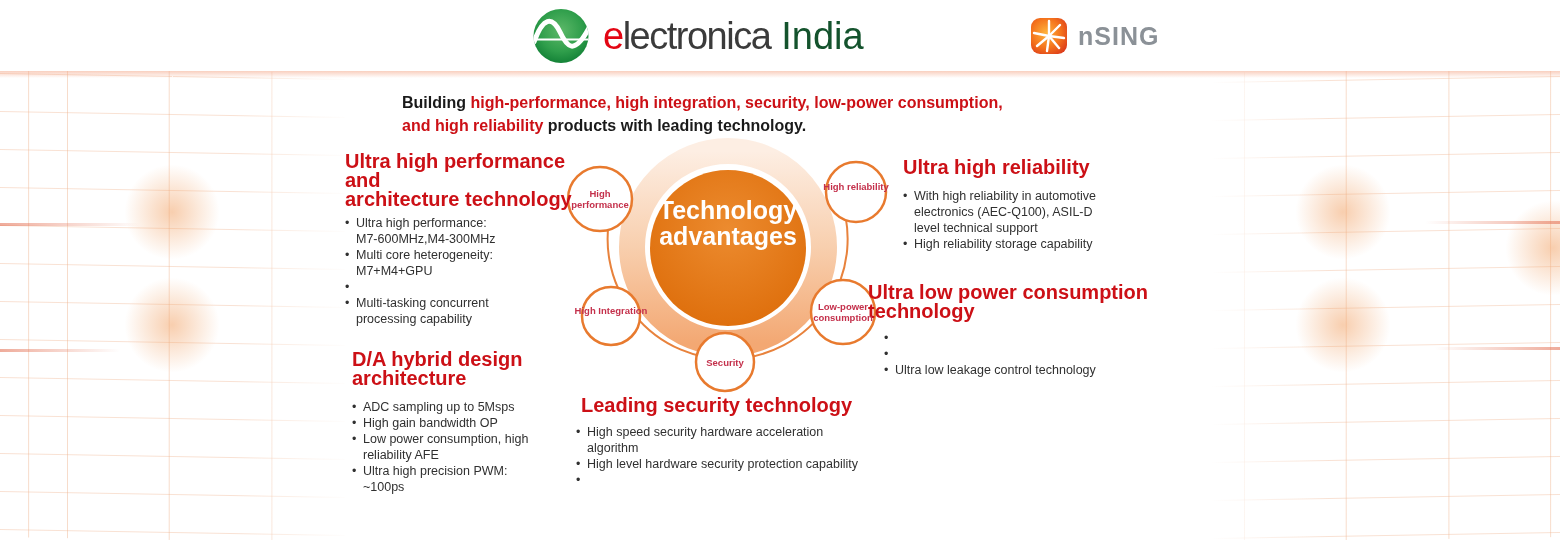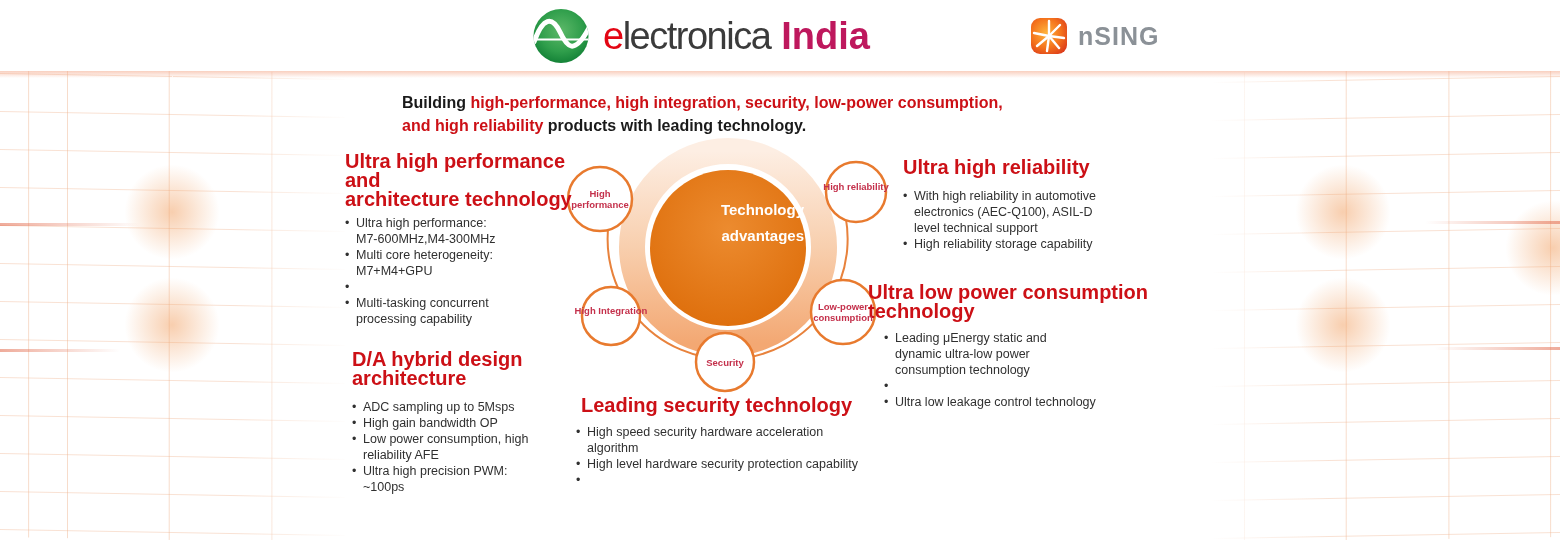--- a/index.html
+++ b/index.html
@@ -32,21 +32,21 @@
   .edge { position:absolute; height:3px; }
   .edge.l { background:linear-gradient(90deg, rgba(228,116,88,.6), rgba(228,116,88,0)); }
   .edge.r { background:linear-gradient(270deg, rgba(228,116,88,.6), rgba(228,116,88,0)); }
 
   
   .header { position:absolute; left:0; top:0; width:1560px; height:71px; background:#fff; z-index:6; }
   .logo-electronica { position:absolute; left:533px; top:8px; display:flex; align-items:center; }
   .logo-electronica .brand { margin-left:14px; font-size:38px; font-weight:normal; color:#3b3b3b;
     letter-spacing:-1.5px; line-height:56px; }
   .logo-electronica .brand .e1 { color:#e30613; }
-  .logo-electronica .region { margin-left:11px; font-size:38px; font-weight:700; color:#be185d;
+  .logo-electronica .region { margin-left:11px; font-size:38px; font-weight:400; color:#14532d;
     letter-spacing:0; line-height:56px; }
   .logo-nsing { position:absolute; left:1030px; top:17px; display:flex; align-items:center; }
   .logo-nsing .ntext { margin-left:10px; font-size:25px; font-weight:600; color:#8b9197;
     letter-spacing:1px; line-height:38px;text-align:center; }
 
   
   .headline { position:absolute; left:402px; top:92px; width:720px; font-size:16px; font-weight:bold;
     line-height:22.5px; color:#1a1a1a; white-space:pre-line; z-index:3; }
   .headline .hl { color:#cc1016; }
 
@@ -66,22 +66,22 @@
   .sec-lowpower { left:868px; top:283px; width:312px; }
   .sec-lowpower .bullets { margin-top:9px; padding-left:16px; }
   .sec-security { left:576px; top:396px; width:330px; }
   .sec-security .title { margin-left:5px; }
   .sec-security .bullets { margin-top:9px; }
 
   
   .diagram-svg { position:absolute; left:540px; top:120px; width:370px; height:290px; z-index:2; }
   .node-label { position:absolute; z-index:4; width:80px; text-align:center; font-size:9.5px;
     font-weight:bold; color:#c4304b; line-height:11px; }
-  .center-label { position:absolute; left:652px; top:197px; width:152px; z-index:4; text-align:right;
-    font-size:15px; font-weight:bold; color:#fff; line-height:26px; }
+  .center-label { position:absolute; left:652px; top:197px; width:152px; z-index:4; text-align:center;
+    font-size:25px; font-weight:bold; color:#fff; line-height:26px; }
 </style>
 </head>
 <body>
 
 <div class="canvas">
 
   <div class="grid grid-left"></div>
   <div class="grid grid-right"></div>
   <div class="fade-left"></div>
   <div class="fade-right"></div>
@@ -237,23 +237,20 @@
           <span class="bt">High reliability storage capability</span>
         </div>
     </div>
   </div>
 
   <div class="sec sec-lowpower">
     <div class="title">Ultra low power consumption technology</div>
     <div class="bullets">
       <div class="b">
           <span class="dot">•</span>
-          <span class="bt">Leading μEnergy static and
-dynamic ultra-low power
-consumption technology</span>
         </div>
       <div class="b">
           <span class="dot">•</span>
         </div>
       <div class="b">
           <span class="dot">•</span>
           <span class="bt">Ultra low leakage control technology</span>
         </div>
     </div>
   </div>

